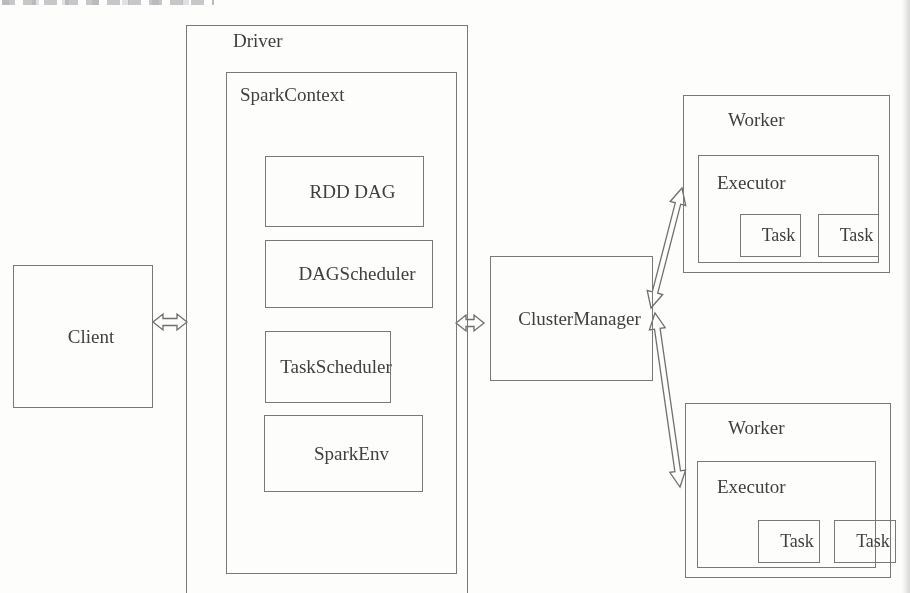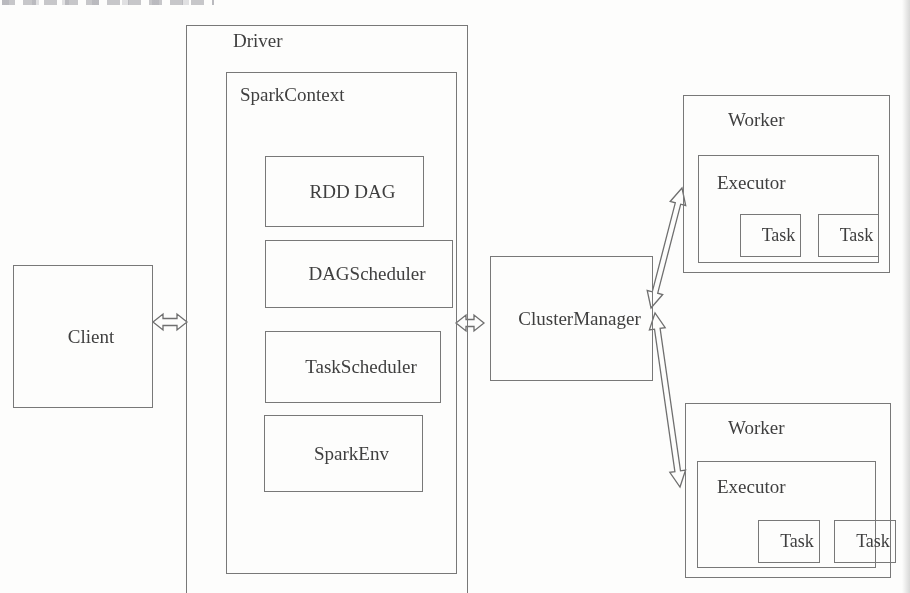--- a/index.html
+++ b/index.html
@@ -42,22 +42,22 @@
     padding-left: 16px;
   }
   
   .client-box   { left: 13px;  top: 250px; width: 140px; height: 143px; margin-top: 15px; }
   
   .driver-box   { left: 186px; top: 25px;  width: 282px; height: 578px; } 
   .driver-label { left: 46px;  top: 5px; }
   .sparkcontext-box   { left: 39px; top: 46px; width: 231px; height: 502px; }
   .sparkcontext-label { left: 13px; top: 12px; }
   .comp-rdd-dag       { left: 38px; top: 83px;  width: 159px; height: 71px; }
-  .comp-dagscheduler  { left: 38px; top: 167px; width: 188px; height: 68px; }
-  .comp-taskscheduler { left: 38px; top: 258px; width: 176px; height: 72px; }
+  .comp-dagscheduler  { left: 38px; top: 167px; width: 168px; height: 68px; }
+  .comp-taskscheduler { left: 38px; top: 258px; width: 126px; height: 72px; }
   .comp-sparkenv      { left: 37px; top: 342px; width: 159px; height: 77px; }
   
   .clustermanager-box { left: 490px; top: 256px; width: 163px; height: 125px; }
   
   .worker1-box   { left: 683px; top: 95px;  width: 207px; height: 178px; }
   .worker1-label { left: 44px;  top: 14px; }
   .executor1-box { left: 14px;  top: 59px;  width: 181px; height: 108px; }
   .executor1-label { left: 18px; top: 17px; }
   .task1a { left: 13px;  top: 58px; width: 61px; height: 43px; }
   .task1b { left: 91px;  top: 58px; width: 61px; height: 43px; }

